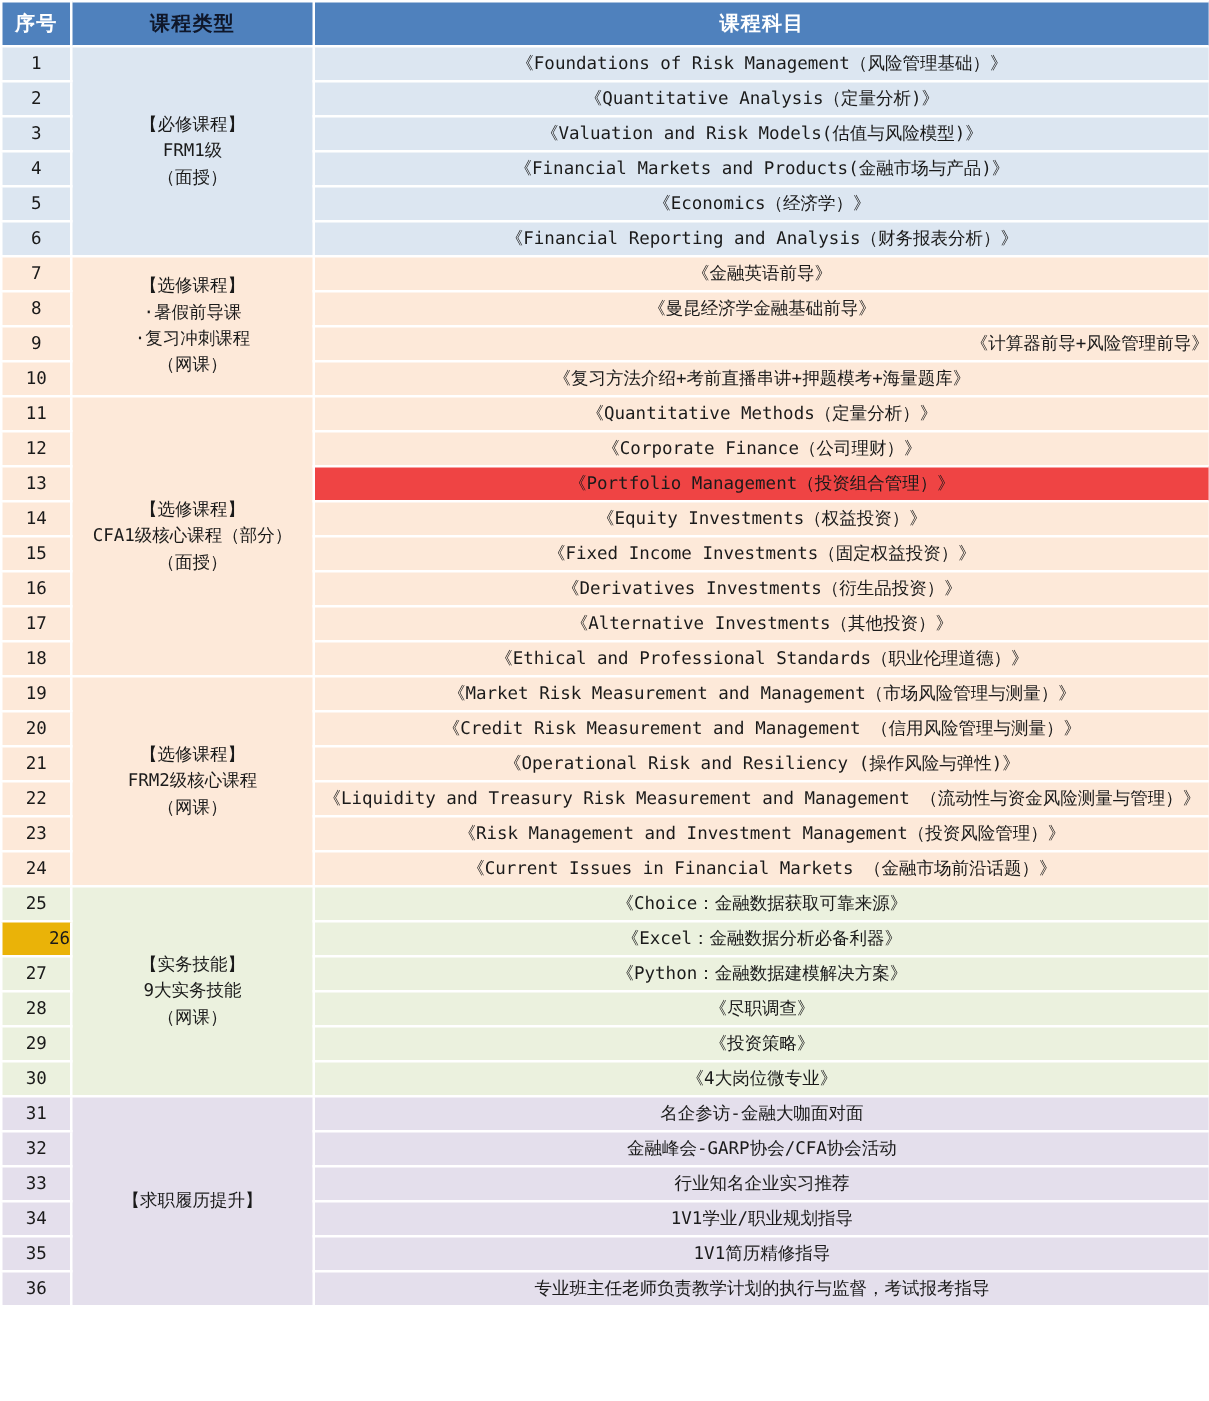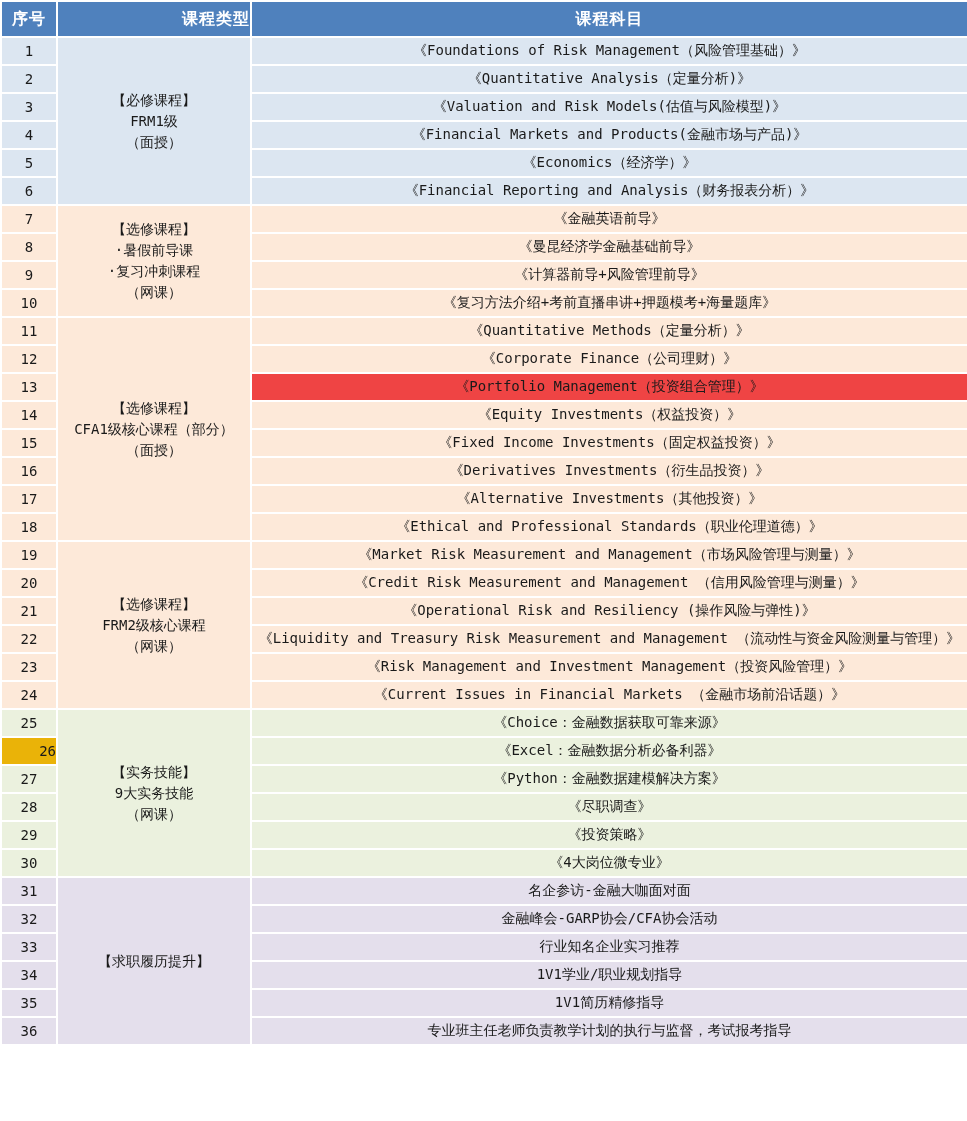--- a/index.html
+++ b/index.html
@@ -54,21 +54,21 @@
 <div class="table-wrap">
   <table class="course-table">
     <colgroup>
       <col class="c-no">
       <col class="c-type">
       <col class="c-sub">
     </colgroup>
     <thead>
       <tr>
         <th style="background: rgb(79, 129, 189); color: rgb(255, 255, 255);">序号</th>
-        <th style="background: rgb(79, 129, 189); color: #ffffff; text-align: right;">课程类型</th>
+        <th style="background: rgb(79, 129, 189); color: #0f172a;">课程类型</th>
         <th style="background: rgb(79, 129, 189); color: rgb(255, 255, 255);">课程科目</th>
       </tr>
     </thead>
     <tbody>
         <tr>
           <td class="no" style="background: rgb(220, 230, 241);">1</td>
           <td class="type" rowspan="6" style="background: rgb(220, 230, 241);">
             <div>【必修课程】</div>
             <div>FRM1级</div>
             <div>（面授）</div>
@@ -104,21 +104,21 @@
             <div>（网课）</div>
           </td>
           <td class="subject" style="background: rgb(253, 233, 217);">《金融英语前导》</td>
         </tr>
         <tr>
           <td class="no" style="background: rgb(253, 233, 217);">8</td>
           <td class="subject" style="background: rgb(253, 233, 217);">《曼昆经济学金融基础前导》</td>
         </tr>
         <tr>
           <td class="no" style="background: rgb(253, 233, 217);">9</td>
-          <td class="subject" style="background: rgb(253, 233, 217);">《计算器前导+风险管理前导》</td>
+          <td class="subject" style="background: rgb(253, 233, 217); text-align: right;">《计算器前导+风险管理前导》</td>
         </tr>
         <tr>
           <td class="no" style="background: rgb(253, 233, 217);">10</td>
           <td class="subject" style="background: rgb(253, 233, 217);">《复习方法介绍+考前直播串讲+押题模考+海量题库》</td>
         </tr>
         <tr>
           <td class="no" style="background: rgb(253, 233, 217);">11</td>
           <td class="type" rowspan="8" style="background: rgb(253, 233, 217);">
             <div>【选修课程】</div>
             <div>CFA1级核心课程（部分）</div>

